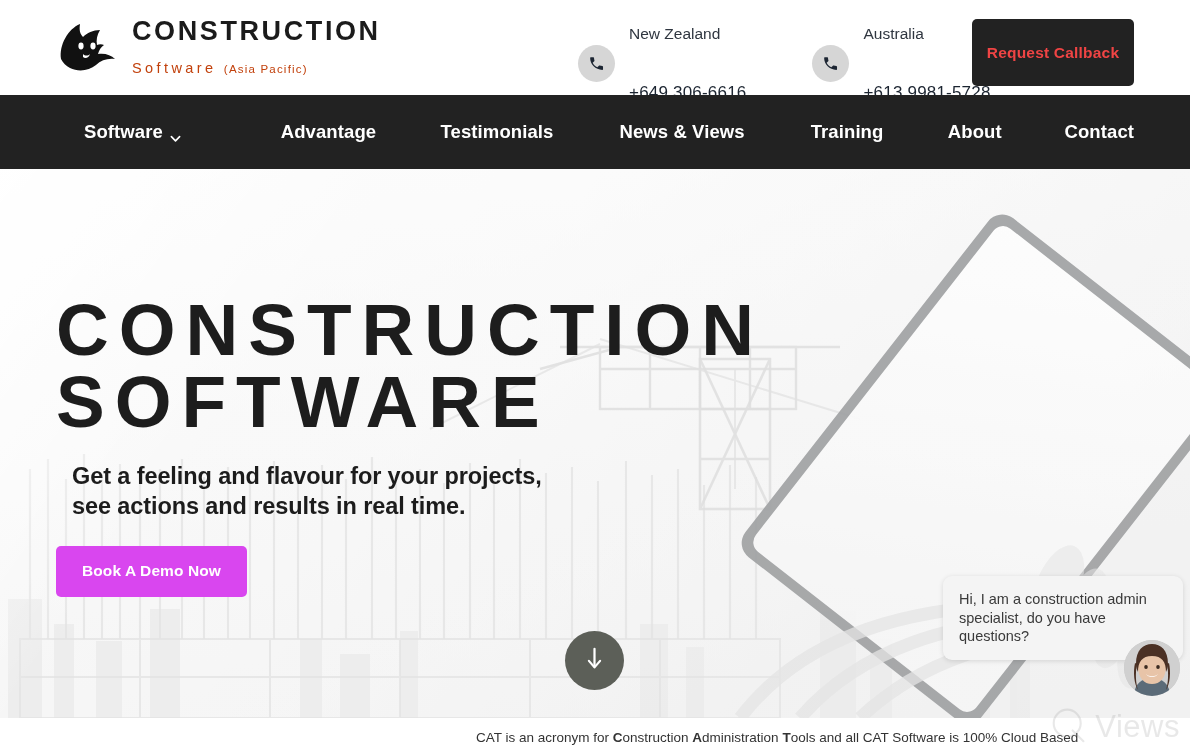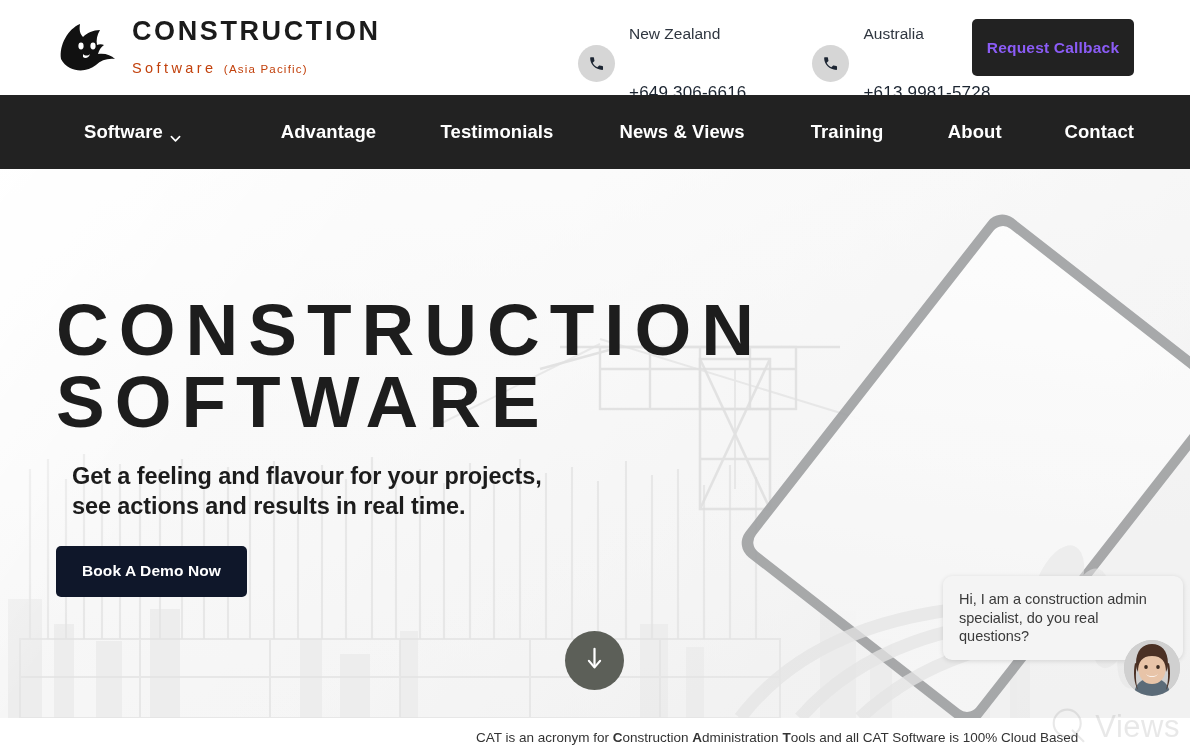--- a/index.html
+++ b/index.html
@@ -44,22 +44,22 @@
     width: 37px; height: 37px; border-radius: 50%;
     background: #d6d6d6; display: flex; align-items: center; justify-content: center;
     flex: 0 0 auto;
   }
   .contact-txt { display: flex; flex-direction: column; line-height: 1.25; }
   .contact-country { font-size: 15.5px; color: #2f3640; font-weight: 400; }
   .contact-number { font-size: 17px; color: #1b2430; font-weight: 400; letter-spacing: .2px; margin-top: 39px; }
 
   .callback-btn {
     position: absolute; right: 56px; top: 19px;
-    width: 162px; height: 57px;
-    background: #222222; color: #8b5cf6;
+    width: 162px; height: 67px;
+    background: #222222; color: #ef4444;
     border: none; border-radius: 5px;
     font-family: "Liberation Sans", sans-serif;
     font-size: 15.5px; font-weight: 700; letter-spacing: .2px;
     cursor: pointer;
   }
 
   
   .nav {
     position: absolute; top: 95px; left: 0;
     width: 1190px; height: 74px;
@@ -96,21 +96,21 @@
   }
   .hero-h1 .l2 { display: block; }
   .hero-sub {
     margin-top: 22px;
     font-size: 23.5px; font-weight: 700; color: #1c1c1c;
     line-height: 1.28; max-width: 500px; letter-spacing: -.1px; margin-left: 16px;
   }
   .demo-btn {
     margin-top: 25px;
     width: 191px; height: 51px;
-    background: #0f172a; color: #ffffff; border: none; border-radius: 5px;
+    background: #d946ef; color: #ffffff; border: none; border-radius: 5px;
     font-family: "Liberation Sans", sans-serif;
     font-size: 15.5px; font-weight: 700; cursor: pointer; letter-spacing: .1px;
   }
 
   .scroll-circle {
     position: absolute; left: 565px; top: 462px;
     width: 59px; height: 59px; border-radius: 50%;
     background: #5c5f58; display: flex; align-items: center; justify-content: center;
     cursor: pointer; z-index: 6;
   }
@@ -383,21 +383,21 @@
     <div class="scroll-circle">
       <span>
         <svg width="19" height="26" viewBox="0 0 20 28">
           <line x1="10" y1="3" x2="10" y2="22" stroke="#fff" stroke-width="2.4" stroke-linecap="round"></line>
           <path d="M4 16 L10 23 L16 16" stroke="#fff" stroke-width="2.4" fill="none" stroke-linecap="round" stroke-linejoin="round"></path>
         </svg>
       </span>
     </div>
   </section>
 
-  <div class="chat-bubble">Hi, I am a construction admin specialist, do you real questions?</div>
+  <div class="chat-bubble">Hi, I am a construction admin specialist, do you have questions?</div>
 
   <div class="chat-avatar">
     <svg width="56" height="56" viewBox="0 0 56 56">
       <circle cx="28" cy="28" r="28" fill="#d0d0d0"></circle>
       <path d="M10 56 C10 44 18 38 28 38 C38 38 46 44 46 56 Z" fill="#5b6b78"></path>
       <path d="M14 26 C14 13 20 7 28 7 C36 7 42 13 42 26 C42 38 36 44 28 44 C20 44 14 38 14 26 Z" fill="#e8c4a8"></path>
       <path d="M12 24 C12 10 19 4 28 4 C37 4 44 10 44 24 C44 27 43 30 42 32 C42 22 38 16 28 16 C18 16 14 22 14 32 C13 30 12 27 12 24 Z" fill="#4a3024"></path>
       <path d="M13 24 C11 34 12 44 14 50 C10 44 9 32 11 23 Z" fill="#4a3024"></path>
       <path d="M43 24 C45 34 44 44 42 50 C46 44 47 32 45 23 Z" fill="#4a3024"></path>
       <ellipse cx="22" cy="27" rx="1.8" ry="2.1" fill="#3a2a20"></ellipse>

